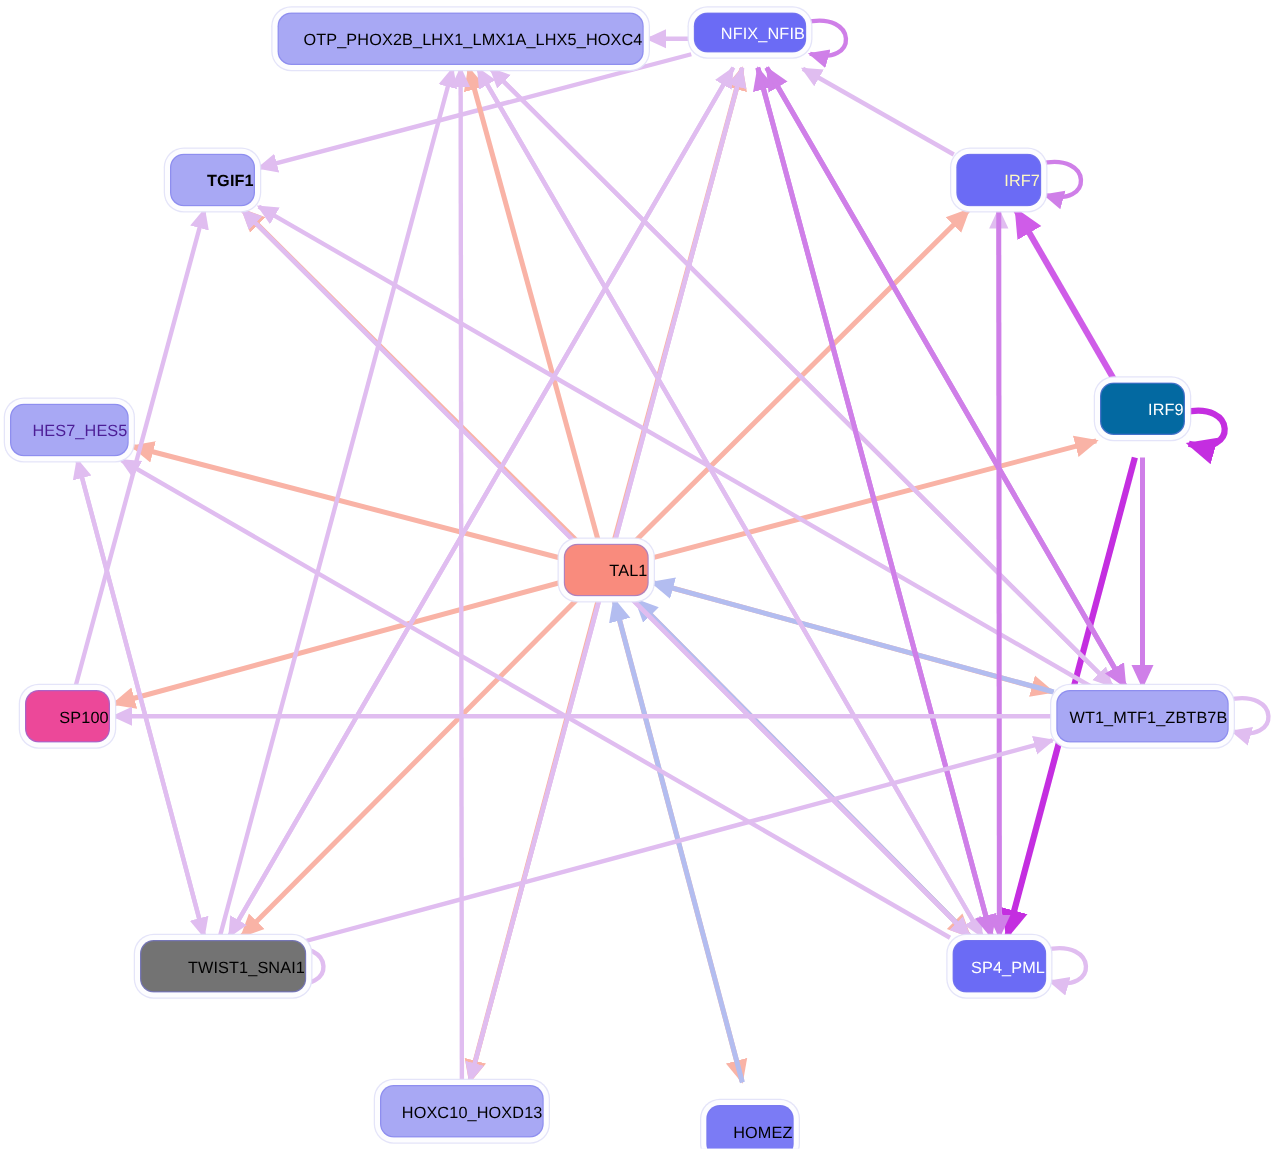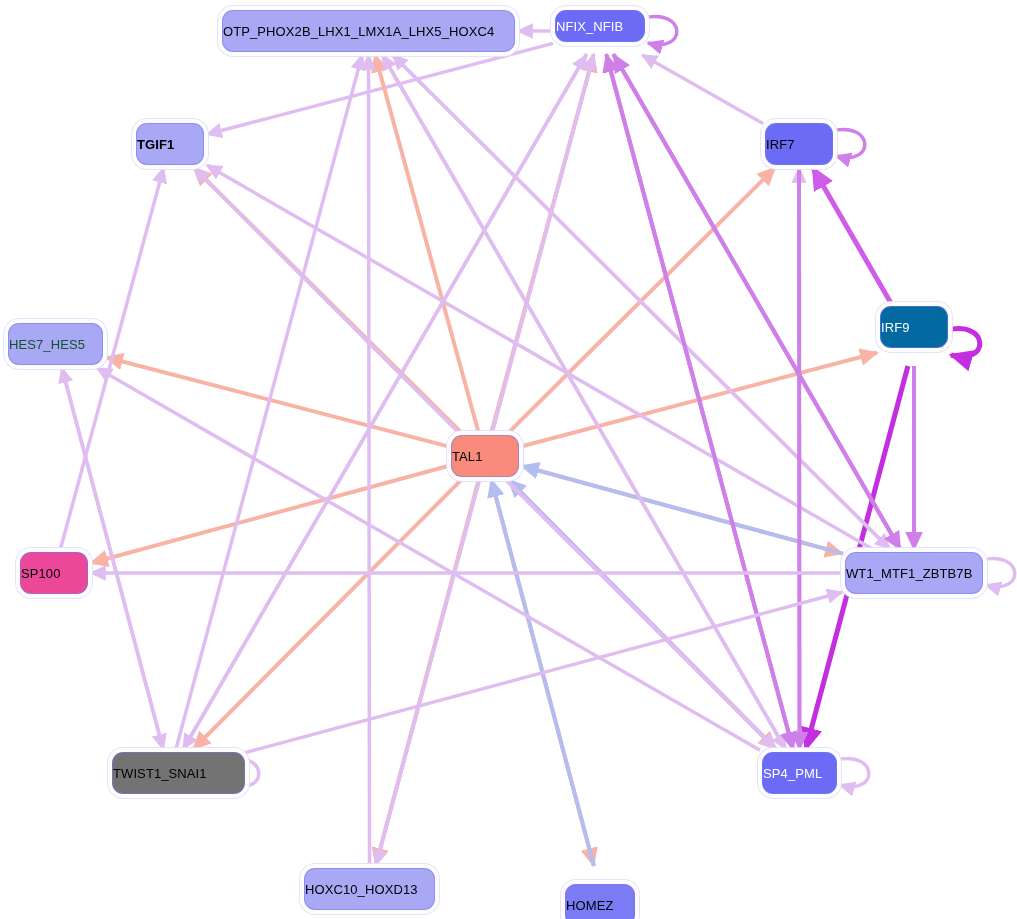--- a/index.html
+++ b/index.html
@@ -7,21 +7,21 @@
     position:relative;
     width:1017px;height:919px;
     background:#ffffff;
     font-family:"Liberation Sans", sans-serif;
     overflow:hidden;
   }
   #edge-layer{position:absolute;left:0;top:0;width:1017px;height:919px;}
   .node{
     position:absolute;
     box-sizing:border-box;
-    display:flex;align-items:center;justify-content:flex-start;
+    display:flex;align-items:center;justify-content:flex-end;
     border-radius:11px;
     border:1px solid rgba(120,120,235,.55);
     box-shadow:0 0 0 4px rgba(255,255,255,.92), 0 0 0 5px rgba(225,225,248,.9);
     white-space:nowrap;
     z-index:5;
   }
   .node .lbl{
     font-size:13px;
     letter-spacing:0.1px;
     line-height:1;
@@ -110,24 +110,24 @@
       <div class="node" style="left: 222px; top: 10px; width: 293px; height: 42px; background: rgb(168, 168, 244);">
         <span class="lbl" style="color: rgb(0, 0, 0);">OTP_PHOX2B_LHX1_LMX1A_LHX5_HOXC4</span>
       </div>
       <div class="node" style="left: 555px; top: 10px; width: 90px; height: 32px; background: rgb(107, 107, 245);">
         <span class="lbl" style="color: rgb(255, 255, 255);">NFIX_NFIB</span>
       </div>
       <div class="node" style="left: 136px; top: 123px; width: 68px; height: 42px; background: rgb(168, 168, 244);">
         <span class="lbl" style="color: rgb(0, 0, 0); font-weight: bold;">TGIF1</span>
       </div>
       <div class="node" style="left: 765px; top: 123px; width: 68px; height: 42px; background: rgb(107, 107, 245);">
-        <span class="lbl" style="color: #000000;">IRF7</span>
+        <span class="lbl" style="color: #fef9c3;">IRF7</span>
       </div>
       <div class="node" style="left: 8px; top: 323px; width: 95px; height: 42px; background: rgb(168, 168, 244);">
-        <span class="lbl" style="color: #14532d;">HES7_HES5</span>
+        <span class="lbl" style="color: #4c1d95;">HES7_HES5</span>
       </div>
       <div class="node" style="left: 880px; top: 306px; width: 68px; height: 42px; background: #0369a1;">
         <span class="lbl" style="color: rgb(255, 255, 255);">IRF9</span>
       </div>
       <div class="node" style="left: 451px; top: 435px; width: 68px; height: 42px; background: rgb(249, 139, 125);">
         <span class="lbl" style="color: rgb(0, 0, 0);">TAL1</span>
       </div>
       <div class="node" style="left: 20px; top: 552px; width: 68px; height: 42px; background: #ec4899;">
         <span class="lbl" style="color: rgb(0, 0, 0);">SP100</span>
       </div>

